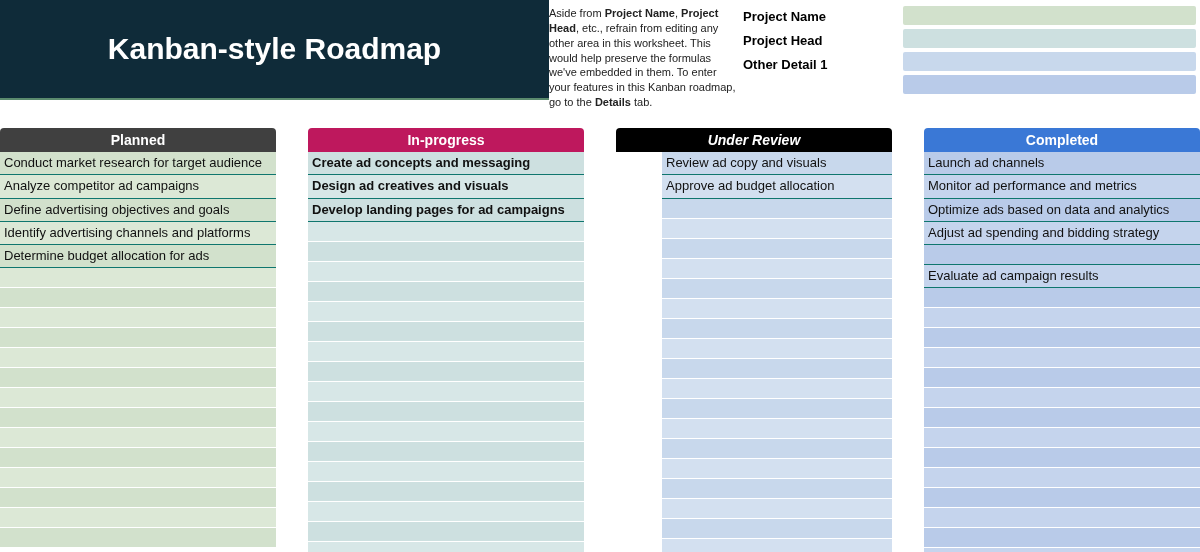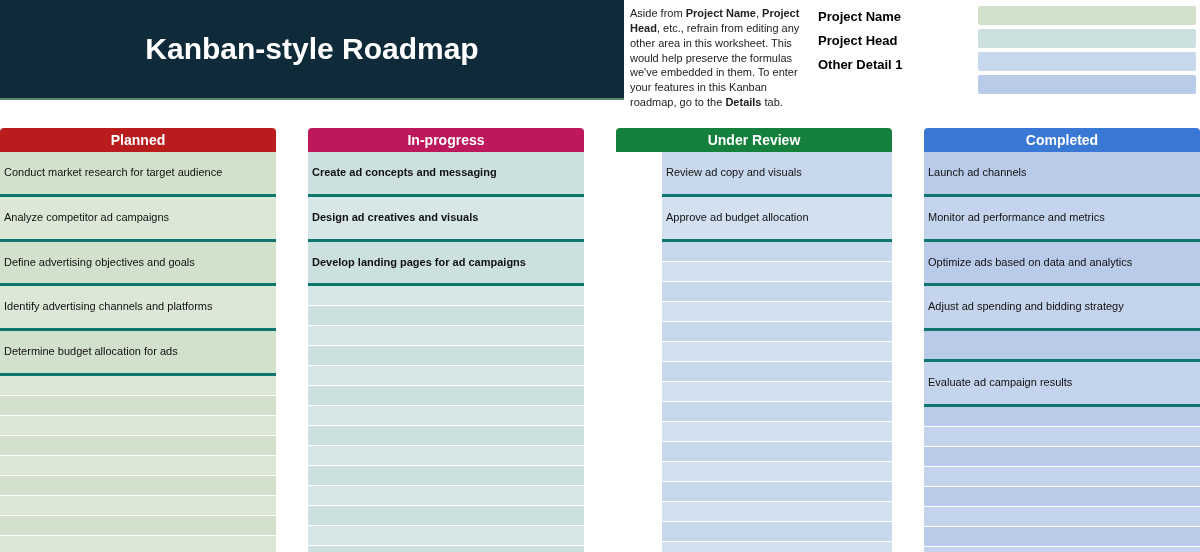--- a/index.html
+++ b/index.html
@@ -9,34 +9,34 @@
     width: 1200px;
     height: 552px;
     overflow: hidden;
   }
   .top {
     display: flex;
     width: 100%;
     height: 100px;
   }
   .banner {
-    width: 624px;
+    width: 549px;
     height: 100%;
     background: #0f2b39;
     color: #ffffff;
     display: flex;
     align-items: center;
     justify-content: center;
     font-size: 30px;
     font-weight: bold;
     border-bottom: 2px solid #5b8b6e;
   }
   .instructions {
     width: 190px;
-    padding: 6px 6px;
+    padding: 6px 0;
     font-size: 11px;
     line-height: 1.35;
     color: #222;
   }
   .instructions b { font-weight: bold; }
   .meta {
     display: flex;
     flex-direction: column;
     padding: 6px 4px;
     gap: 4px;
@@ -77,43 +77,43 @@
     color: #fff;
     font-weight: bold;
     font-size: 14px;
     display: flex;
     align-items: center;
     justify-content: center;
     border-top-left-radius: 4px;
     border-top-right-radius: 4px;
   }
   .card {
-    font-size: 11px;
+    font-size: 13px;
     color: #111;
-    padding: 14px 4px;
+    padding: 3px 4px;
     min-height: 20px;
     display: flex;
     align-items: center;
-    border-bottom: 3px solid #0f766e;
+    border-bottom: 1px solid #0f766e;
     line-height: 1.25;
   }
   .empty {
     height: 20px;
     border-bottom: 1px solid #fff;
   }
   
-  .col.planned .col-head { background: #b91c1c; }
+  .col.planned .col-head { background: #404040; }
   .col.planned .card, .col.planned .empty { background: #d2e1cc; }
   .col.planned .card:nth-child(odd), .col.planned .empty:nth-child(odd) { background: #dce8d6; }
 
   .col.inprog .col-head { background: #be185d; }
   .col.inprog .card, .col.inprog .empty { background: #cde0e0; font-weight: bold; }
   .col.inprog .card:nth-child(odd), .col.inprog .empty:nth-child(odd) { background: #d7e7e7; }
 
-  .col.review .col-head { background: #15803d; }
+  .col.review .col-head { background: #000000; font-style: italic; }
   .col.review .card, .col.review .empty { background: #c8d8ec; margin-left: 46px; }
   .col.review .card:nth-child(odd), .col.review .empty:nth-child(odd) { background: #d3e0f0; }
 
   .col.done .col-head { background: #3a78d6; }
   .col.done .card, .col.done .empty { background: #b9cbe9; }
   .col.done .card:nth-child(odd), .col.done .empty:nth-child(odd) { background: #c5d4ed; }
 
   .meta-input.planned { background: #d2e1cc; }
   .meta-input.inprog  { background: #cde0e0; }
   .meta-input.review  { background: #c8d8ec; }

